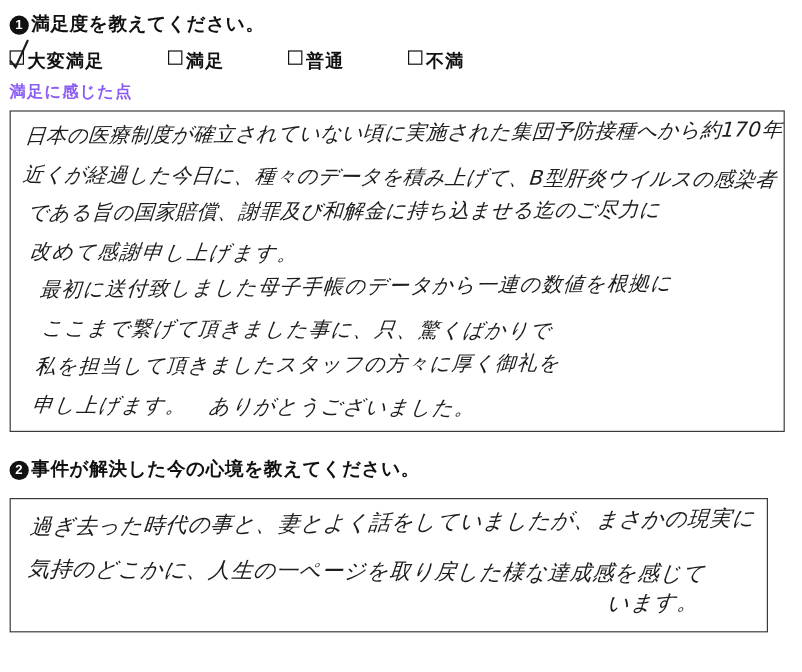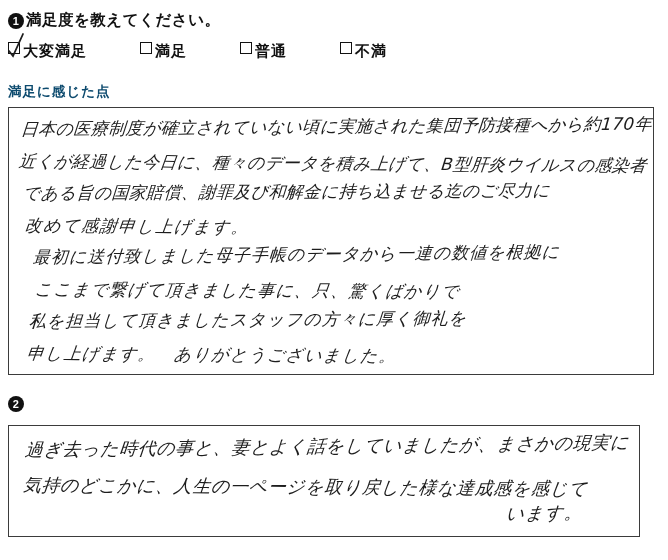--- a/index.html
+++ b/index.html
@@ -35,22 +35,22 @@
     position:relative;
     width:12px;height:12px;
     border:1.6px solid #111;
     box-sizing:border-box;
     flex:0 0 auto;
   }
   .cbox svg{position:absolute;left:-3px;top:-11px;overflow:visible;}
   .opt-label{font-size:15px;font-weight:700;letter-spacing:1px;color:#111;}
   
   .sec-label{
-    margin-top:22px;
-    font-size:13.5px;font-weight:600;letter-spacing:1px;color:#0c4a6e;
+    margin-top:7px;
+    font-size:13.5px;font-weight:600;letter-spacing:1px;color:#8b5cf6;
   }
   
   .answer-box{
     border:1.6px solid #3b3b3b;
     background:#fff;
     box-sizing:border-box;
     overflow:visible;
   }
   .box1{margin-top:6px;width:646px;height:268px;padding:5px 8px 0 10px;}
   .box2{margin-top:13px;width:632px;height:112px;padding:6px 8px 0 12px;}
@@ -121,20 +121,21 @@
     <div class="hw hw-line">である旨の国家賠償、謝罪及び和解金に持ち込ませる迄のご尽力に</div>
     <div class="hw hw-line">改めて感謝申し上げます。</div>
     <div class="hw hw-line">最初に送付致しました母子手帳のデータから一連の数値を根拠に</div>
     <div class="hw hw-line">ここまで繋げて頂きました事に、只、驚くばかりで</div>
     <div class="hw hw-line">私を担当して頂きましたスタッフの方々に厚く御礼を</div>
     <div class="hw hw-line">申し上げます。　ありがとうございました。</div>
   </div>
 
   <div class="q-title q2">
     <span class="q-badge">2</span>
+    <span>事件が解決した今の心境を教えてください。</span>
   </div>
 
   <div class="answer-box box2">
     <div class="hw hw-line">過ぎ去った時代の事と、妻とよく話をしていましたが、まさかの現実に</div>
     <div class="hw hw-line">気持のどこかに、人生の一ページを取り戻した様な達成感を感じて</div>
     <div class="hw hw-closing">います。</div>
   </div>
 
 </div>
 

